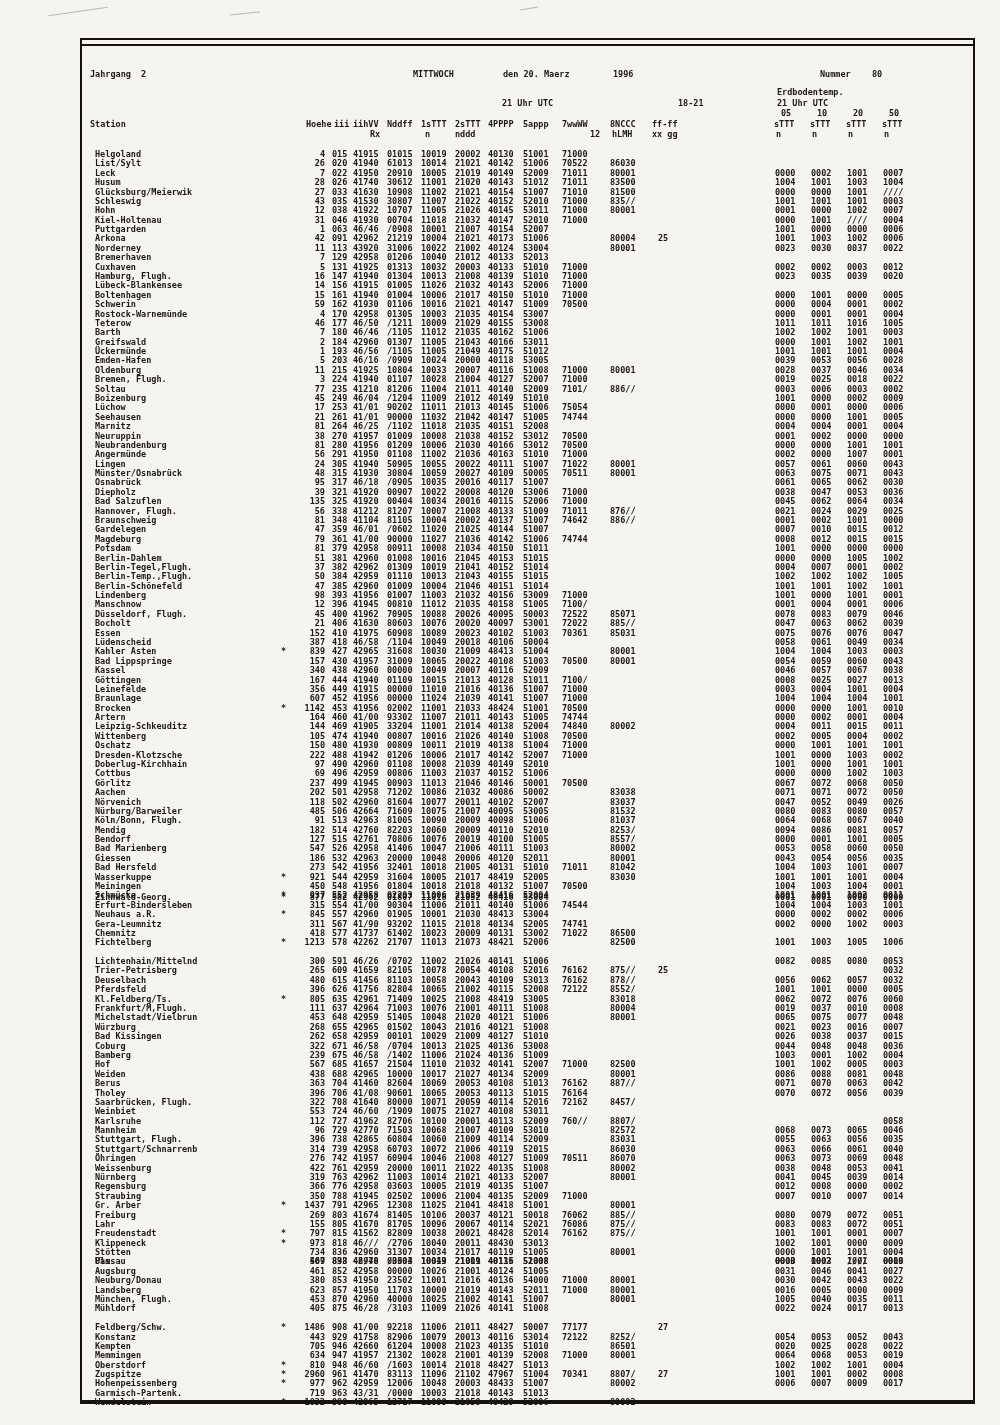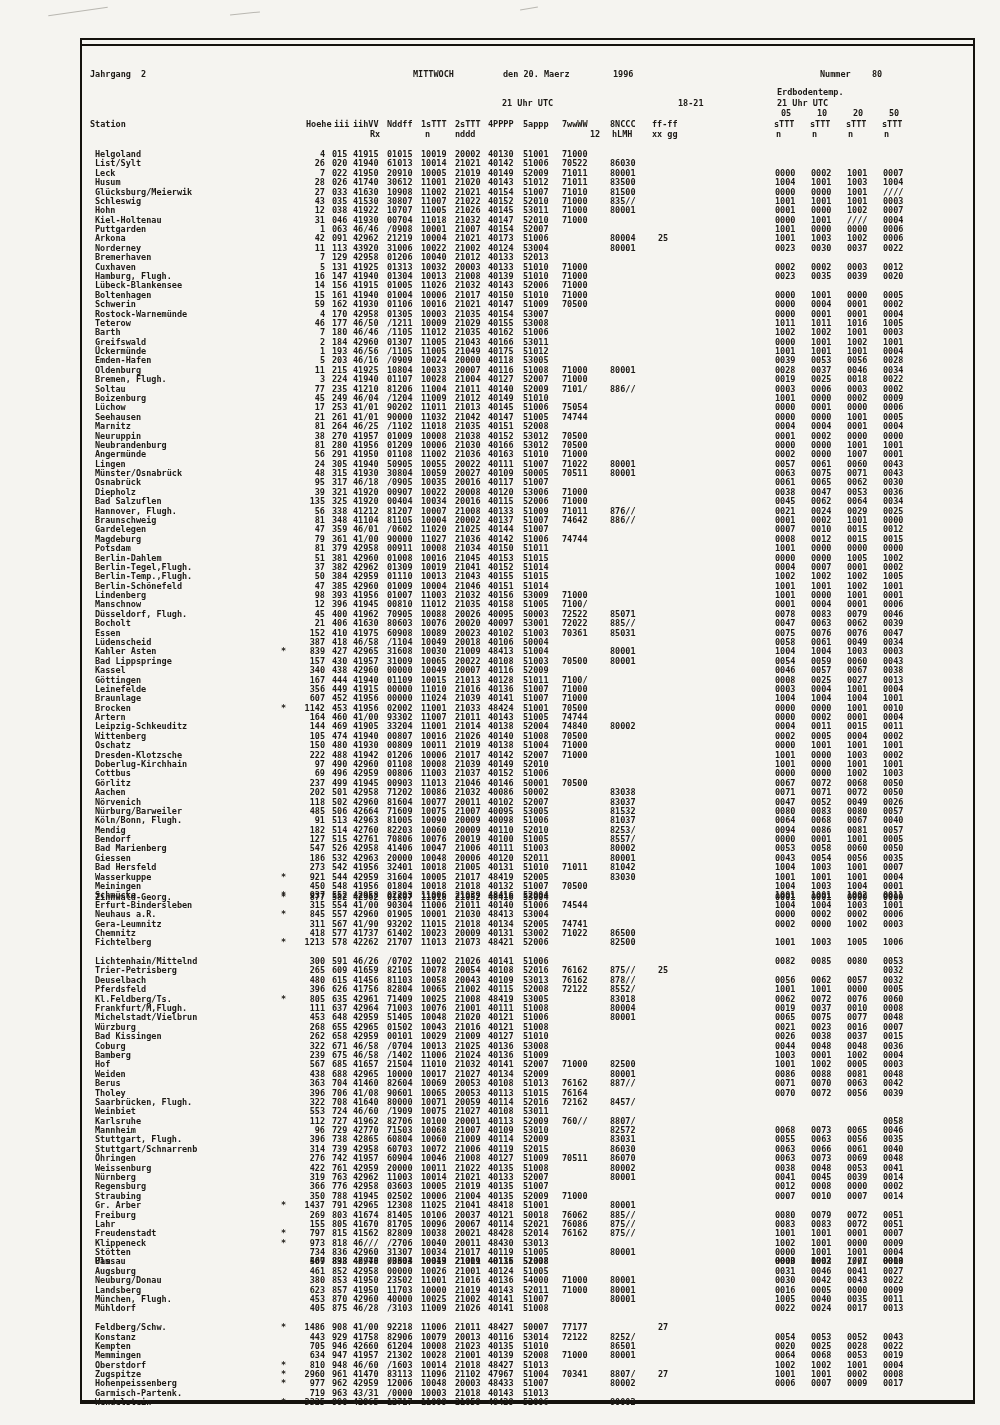--- a/index.html
+++ b/index.html
@@ -2740,21 +2740,21 @@
       <span class="cxx"></span>
       <span class="ce1"></span>
       <span class="ce2"></span>
       <span class="ce3"></span>
       <span class="ce4"></span>
     </div>
 
     <div class="row" style="top: 1398.2px;">
       <span class="cname">Wendelstein</span>
       <span class="cstar">*</span>
-      <span class="ch">3325</span>
+      <span class="ch">1832</span>
       <span class="cz">980</span>
       <span class="cg1">42965</span>
       <span class="cg2">12717</span>
       <span class="cg3">11009</span>
       <span class="cg4">21059</span>
       <span class="cg5">48429</span>
       <span class="cg6">52006</span>
       <span class="cm1"></span>
       <span class="cm2">80002</span>
       <span class="cxx"></span>

